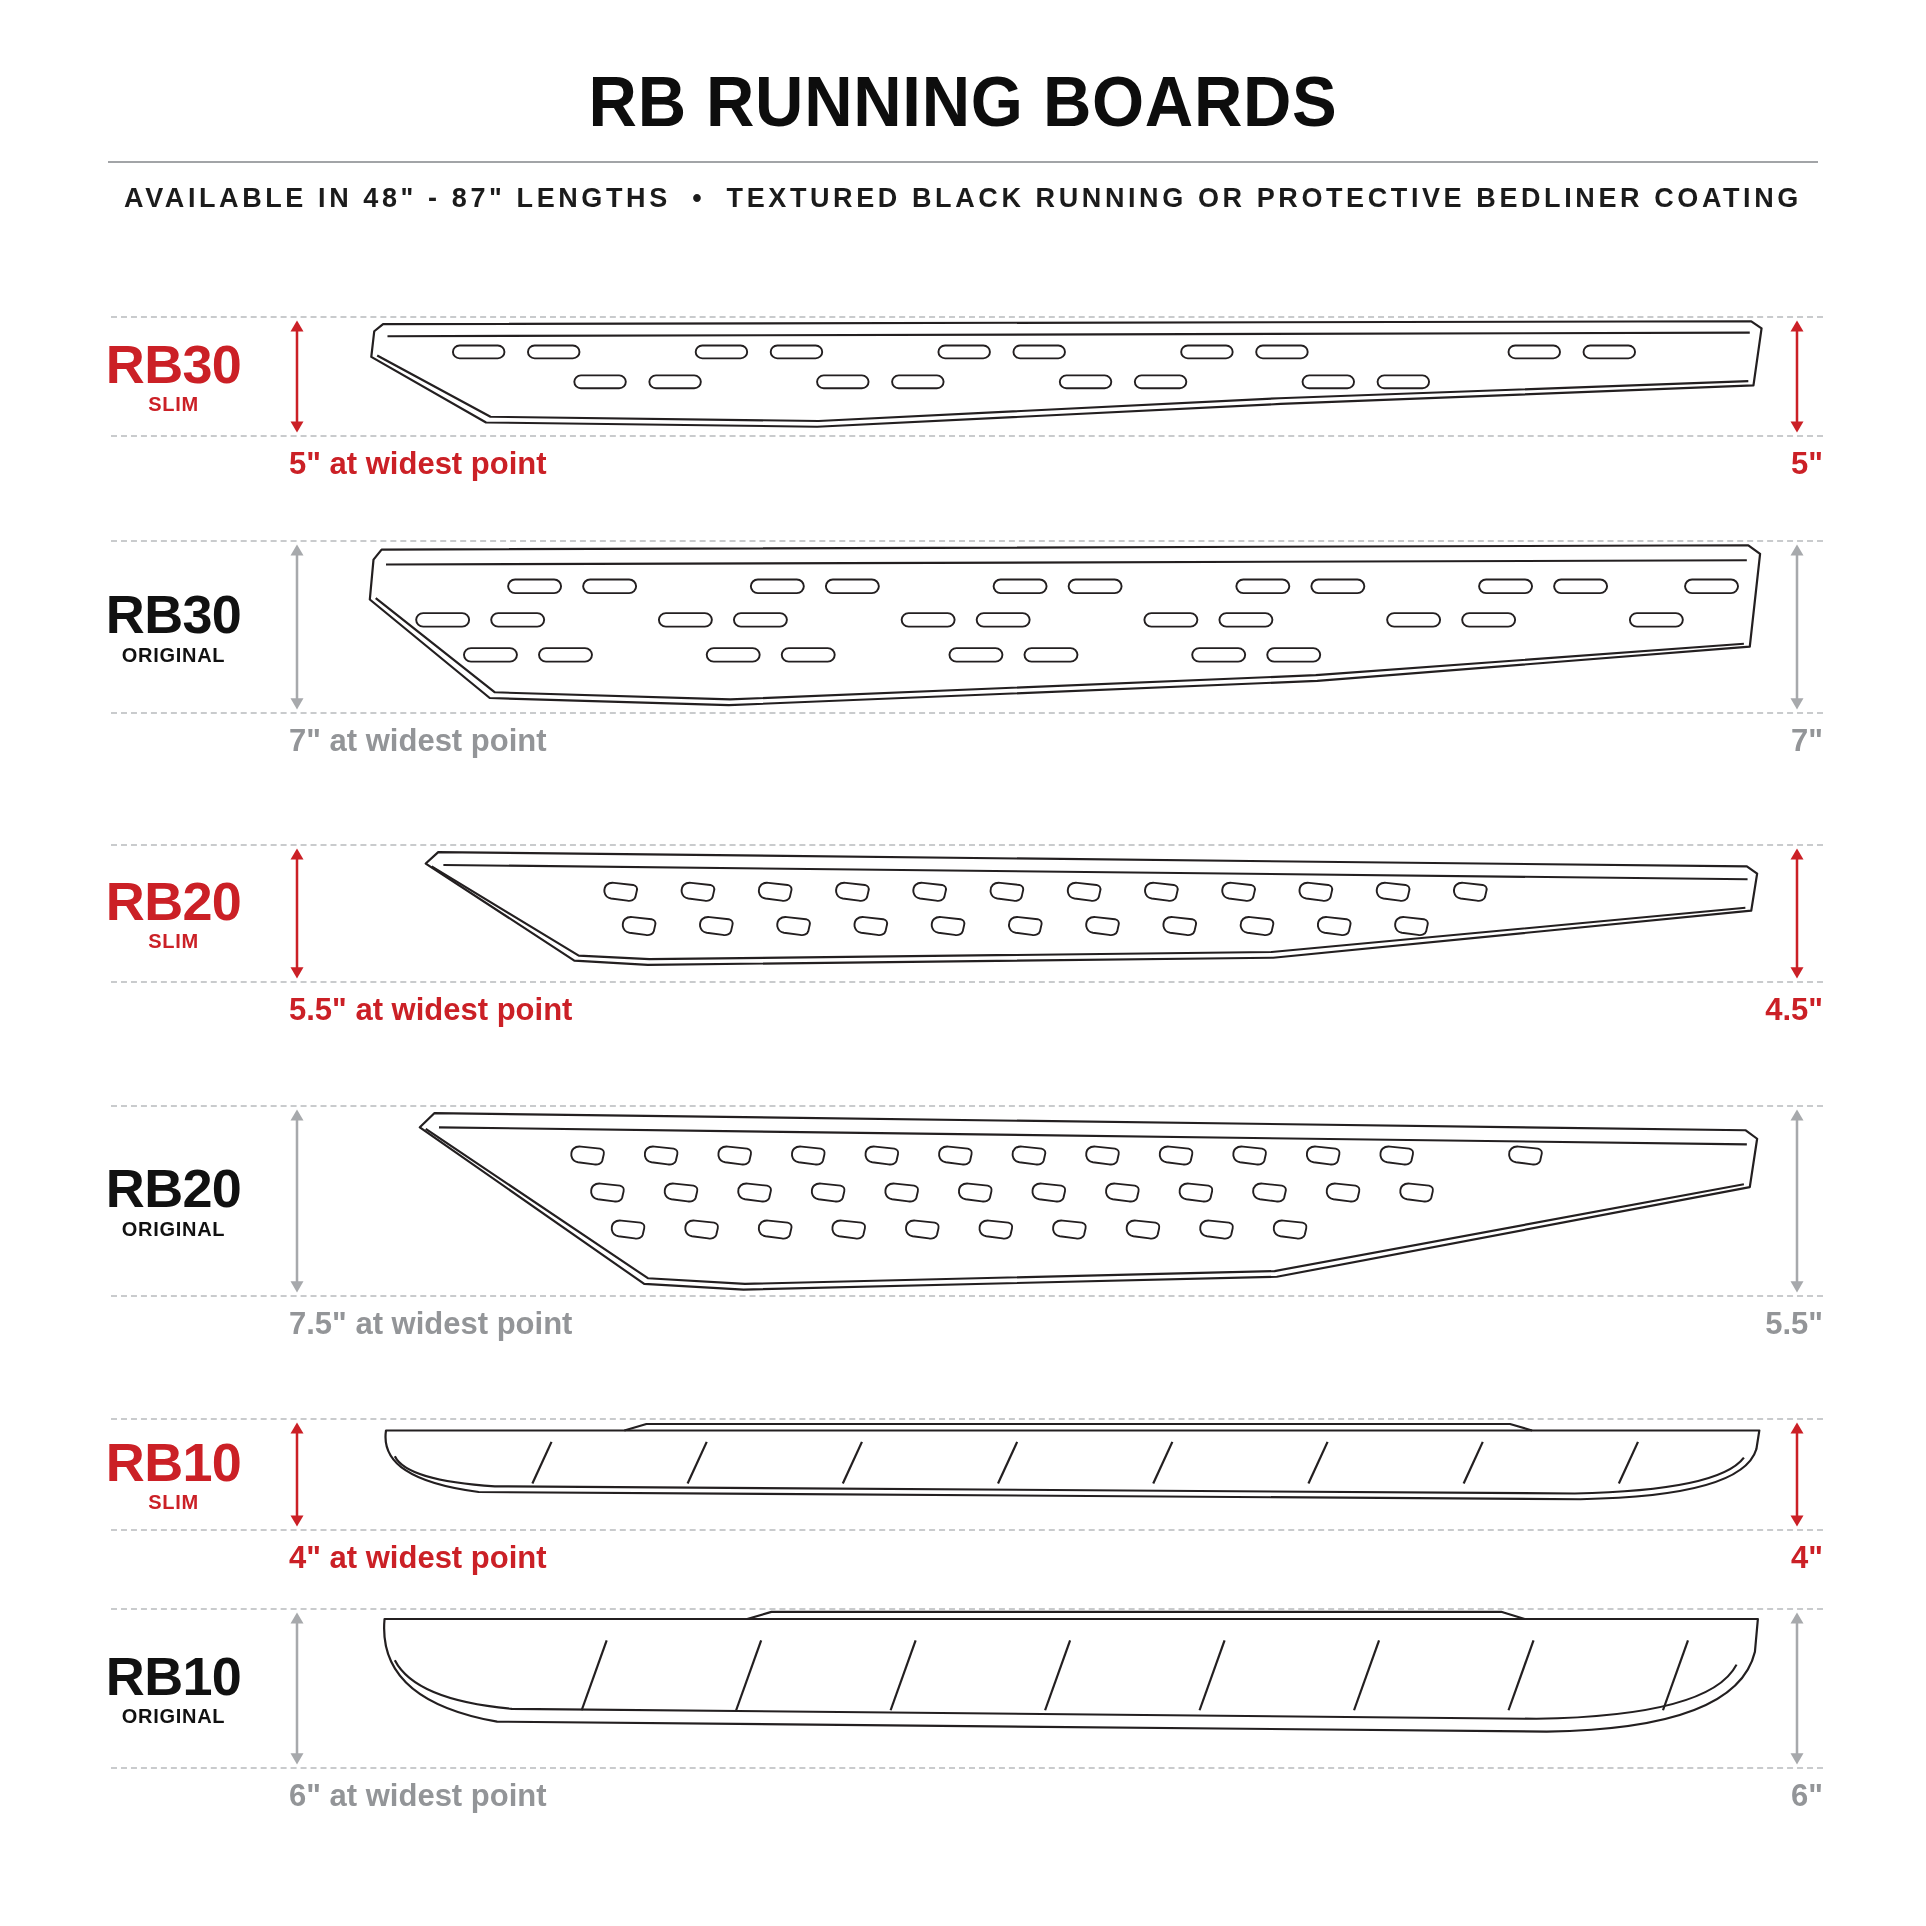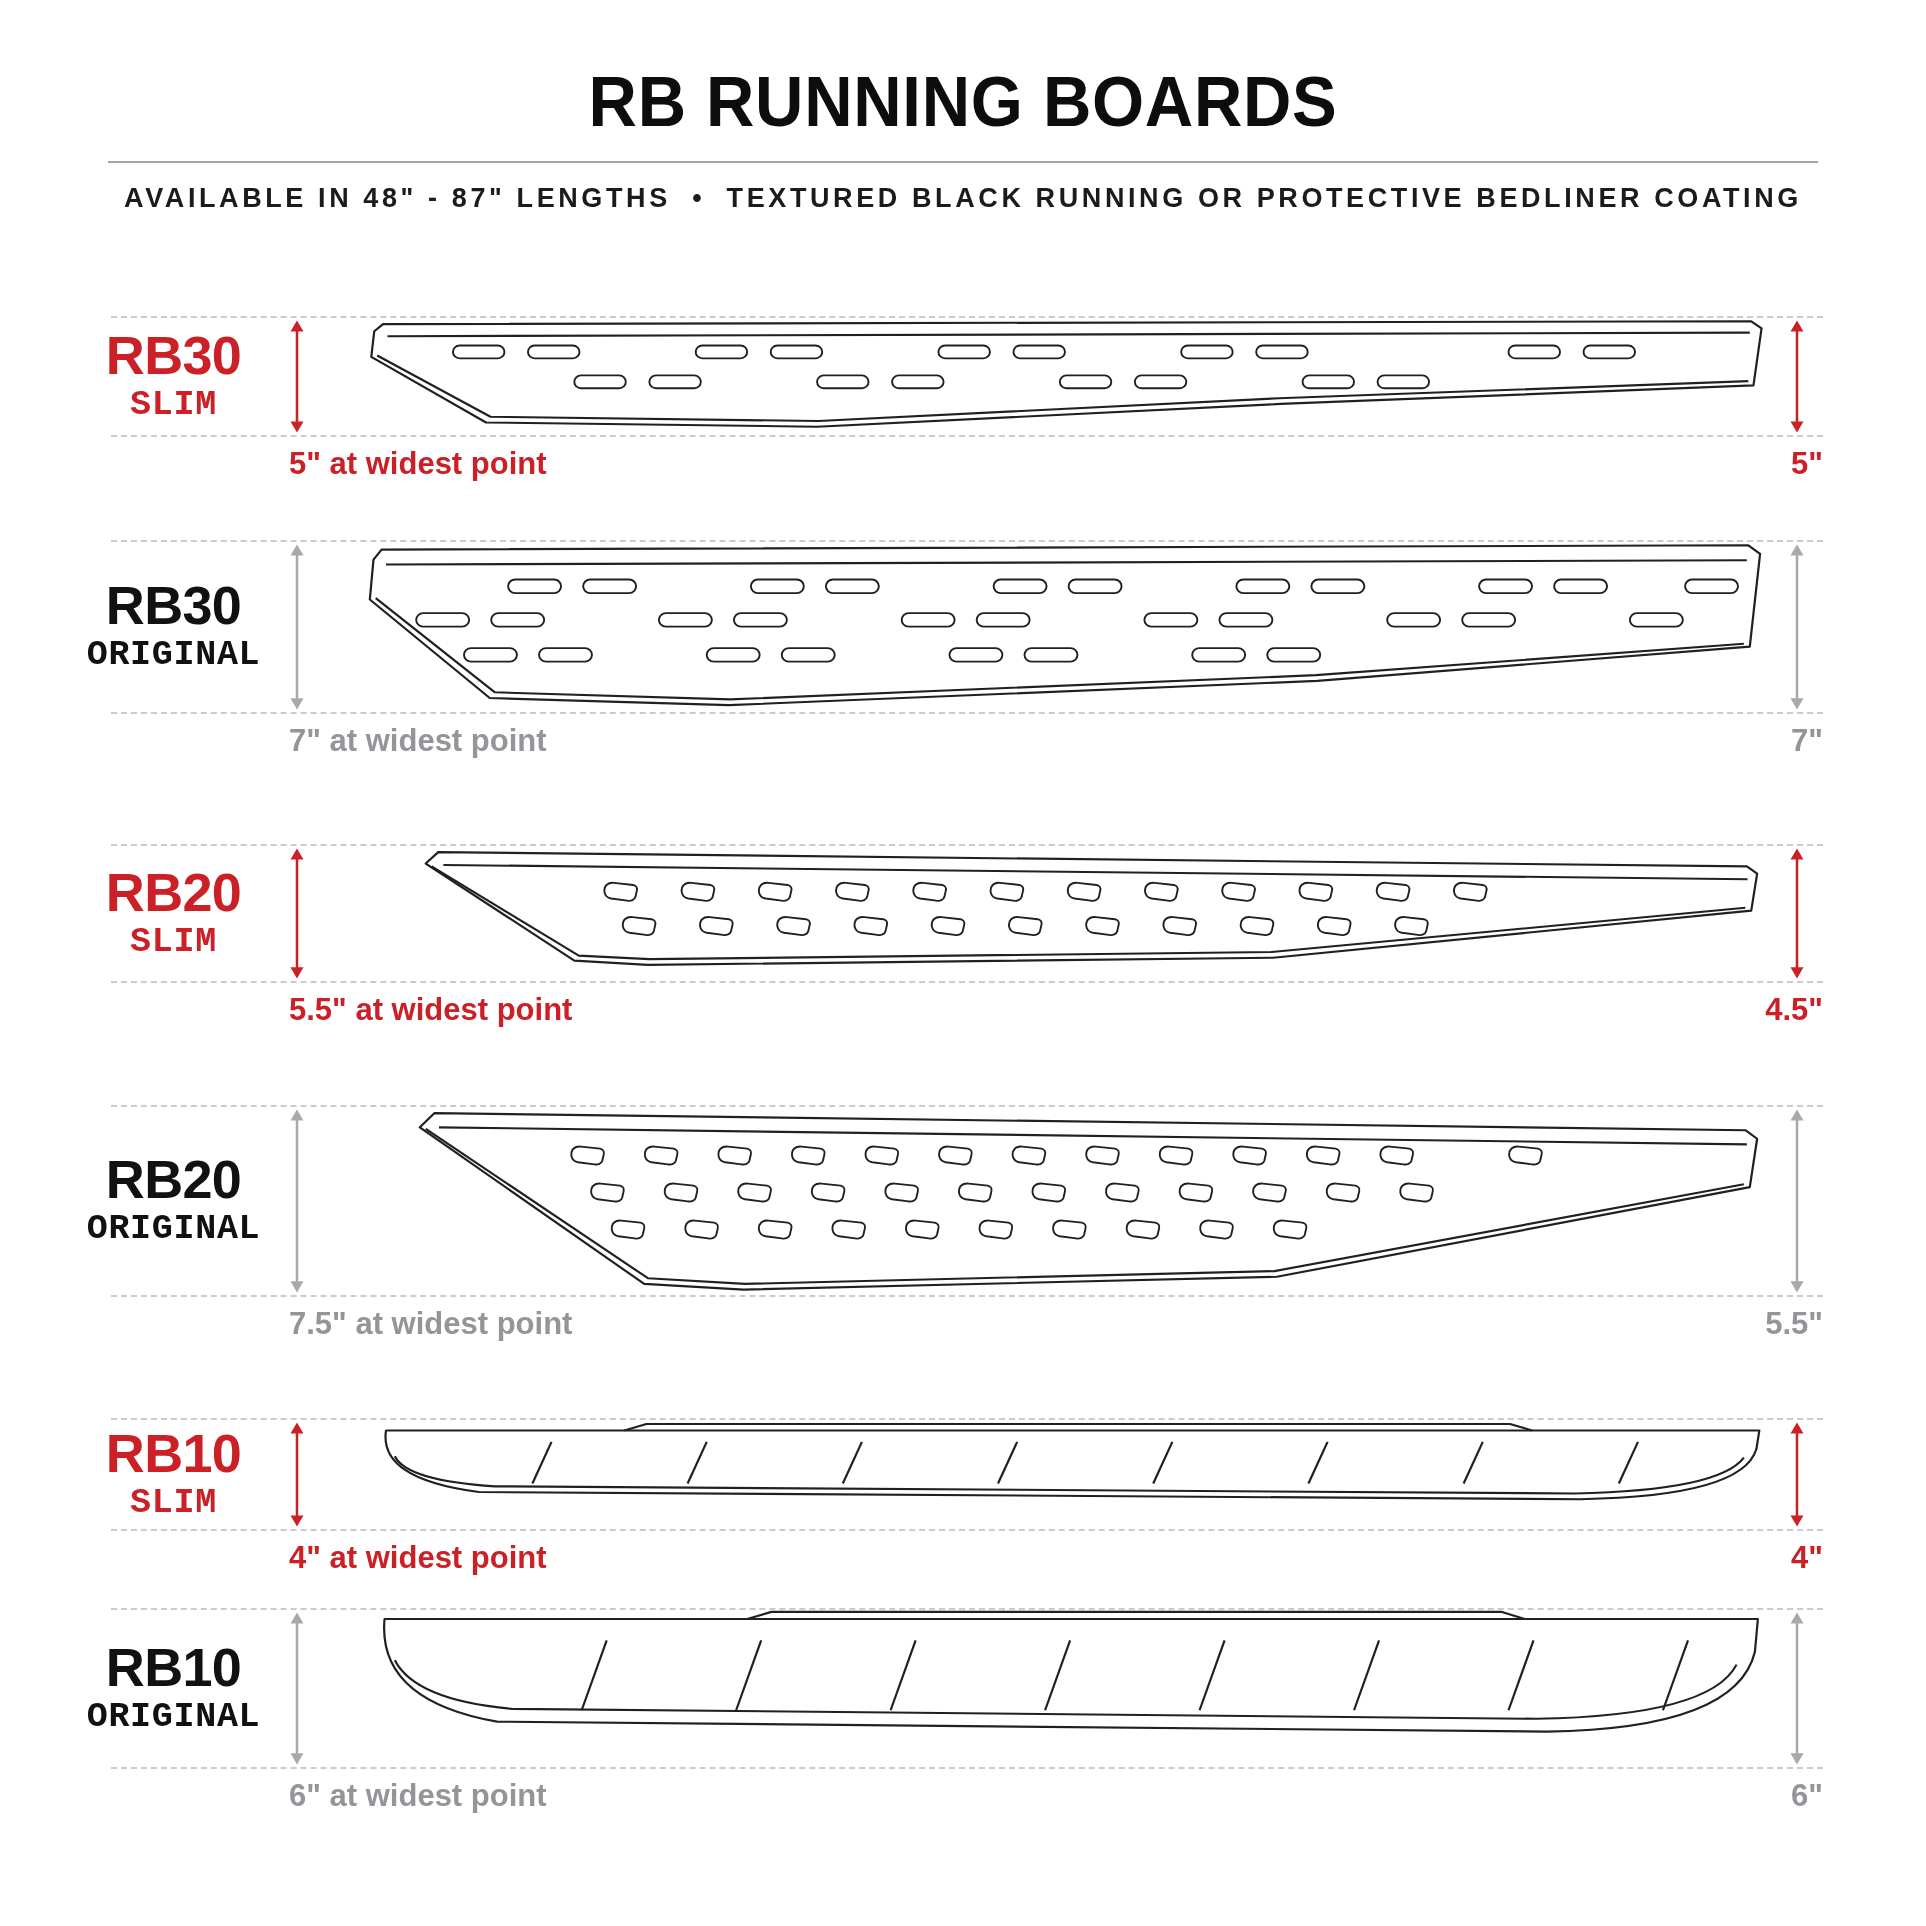--- a/index.html
+++ b/index.html
@@ -17,21 +17,21 @@
   
   .row{position:absolute;left:4px;width:100%;}
   .row.slim{--arrow:#cb2026;--cap:#cb2026;--label:#cb2026;}
   .row.orig{--arrow:#a7a9ac;--cap:#939598;--label:#111111;}
   .dash{position:absolute;left:107px;right:107px;height:0;border-top:2.1px dashed #c9cbcd;}
   .dash.top{top:-1.4px;}
   .dash.bottom{bottom:-1.4px;}
   .label{position:absolute;left:75px;width:189px;top:0;height:100%;
     display:flex;flex-direction:column;justify-content:center;align-items:center;color:var(--label);}
   .model{font-size:54px;font-weight:bold;letter-spacing:-0.7px;line-height:1;}
-  .variant{font-size:35px;font-weight:bold;letter-spacing:0.7px;line-height:1.15;margin-top:2.9px;font-family:Liberation Mono, monospace;}
+  .variant{font-size:20px;font-weight:bold;letter-spacing:0.7px;line-height:1.15;margin-top:2.9px;}
   .arrow-wrap{position:absolute;top:2.1px;bottom:2.1px;width:26px;color:var(--arrow);}
   .arrow-left{left:280px;}
   .arrow-right{right:120px;}
   svg.arrow{width:100%;height:100%;display:block;}
   .board-wrap{position:absolute;left:357px;width:1416px;top:0;height:100%;}
   svg.board{width:100%;height:100%;display:block;}
   .caption{position:absolute;left:285px;top:calc(100% + 10px);
     font-size:31px;font-weight:bold;color:var(--cap);white-space:nowrap;}
   .measure{position:absolute;right:107px;top:calc(100% + 10px);
     font-size:31px;font-weight:bold;color:var(--cap);white-space:nowrap;}

